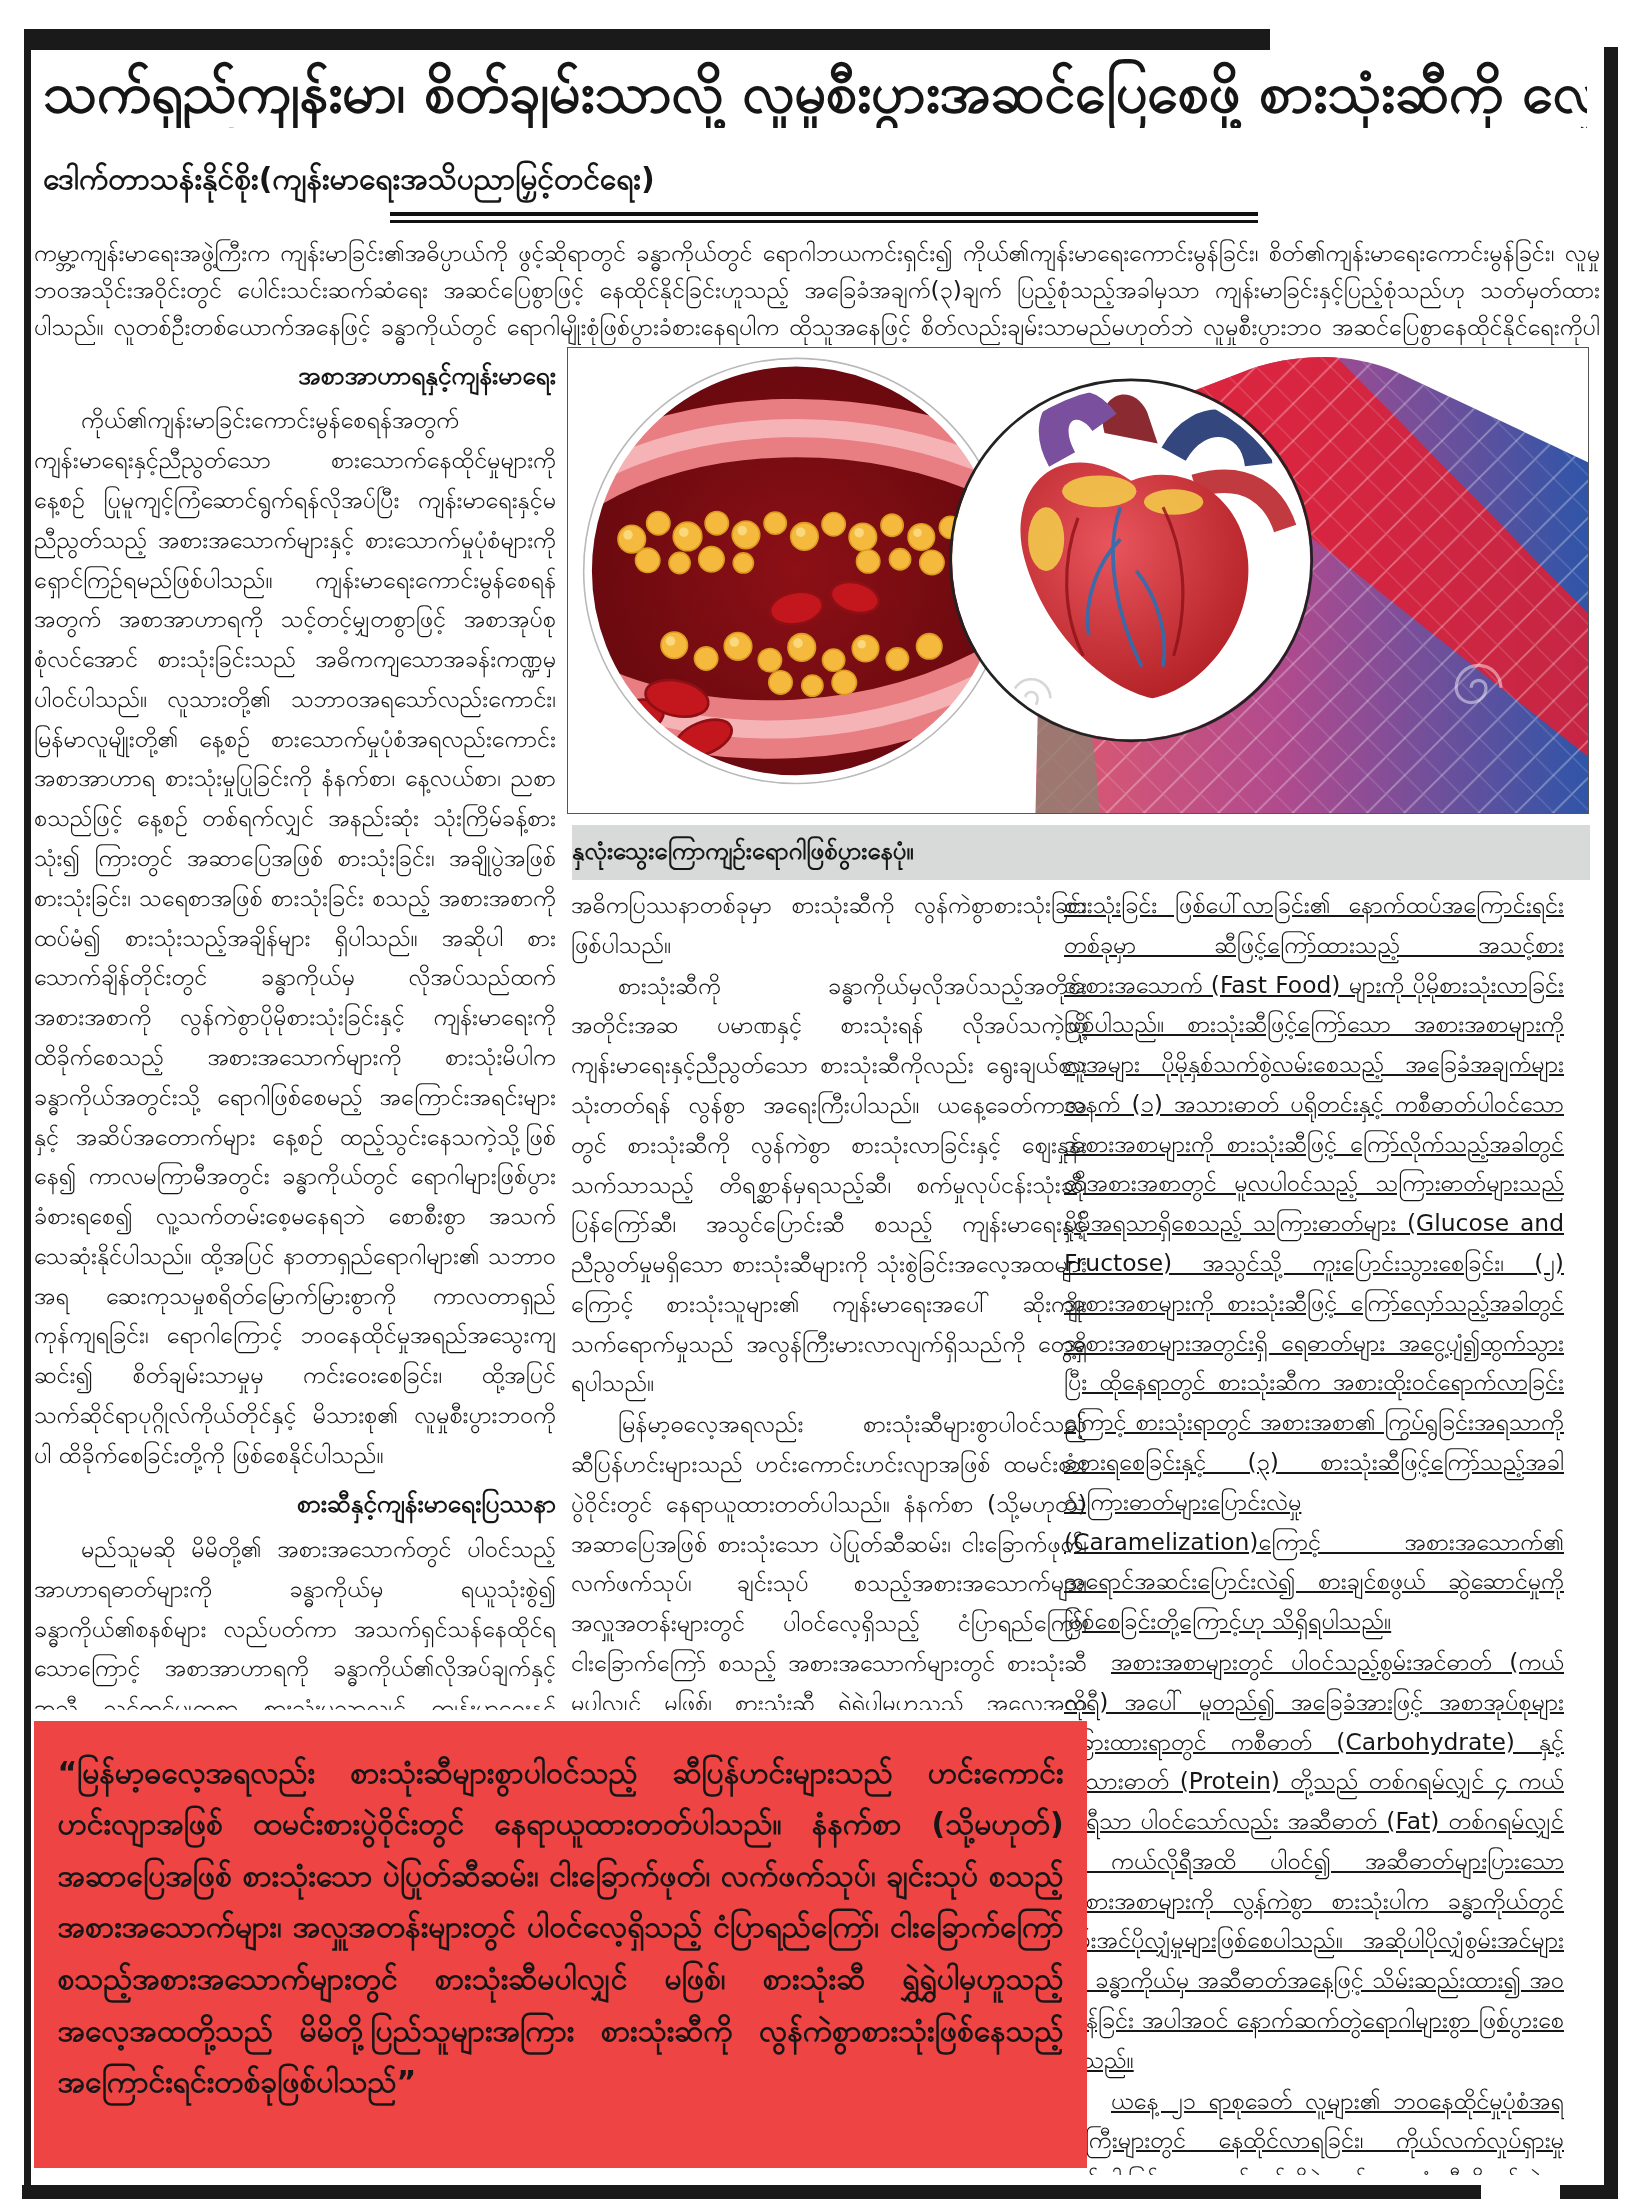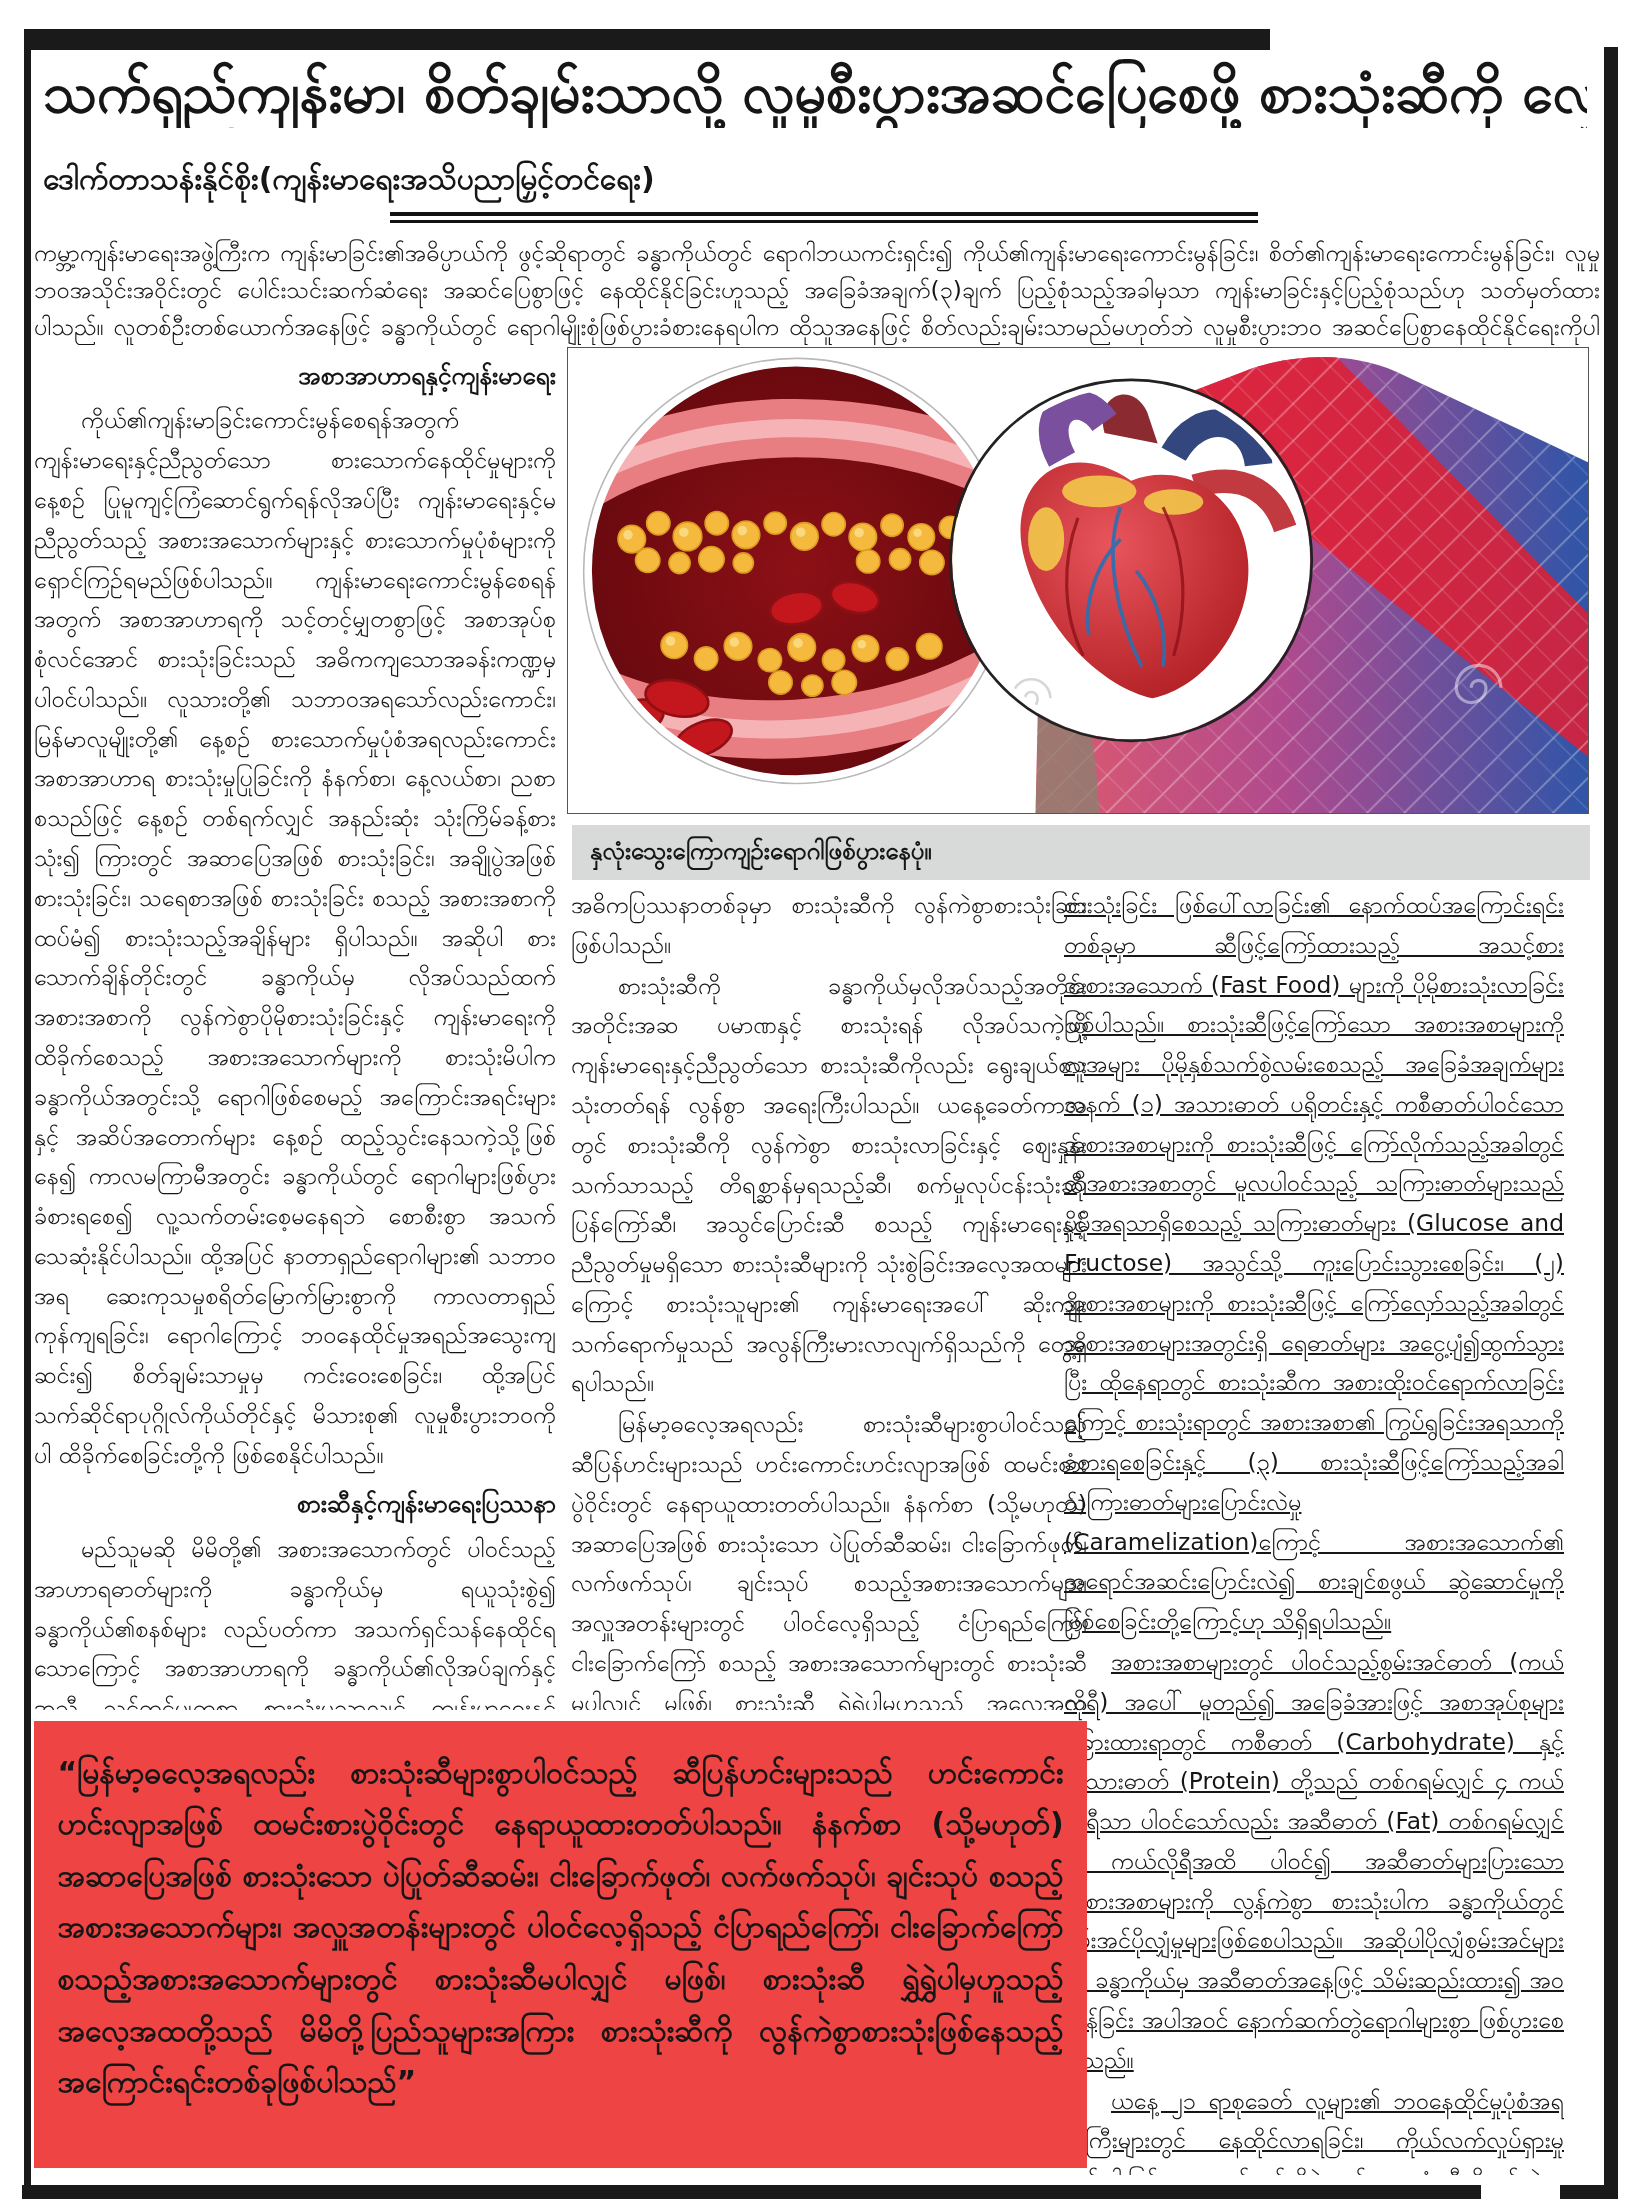--- a/index.html
+++ b/index.html
@@ -28,21 +28,21 @@
   .col h3{margin:7.5px 0 5.3px 0;font-size:24.5px;text-align:right;font-weight:bold;}
 
   .col1{left:34px;top:347px;width:522px;height:1363px;}
   .col2{left:571px;top:886px;width:516px;height:824px;}
   .col3{left:1064px;top:886px;width:500px;height:1289px;text-decoration:underline;}
 
   .figure{left:567px;top:347px;width:1022px;height:467px;background:#ffffff;
           border:1.1px solid #555;box-sizing:border-box;}
   .figure svg{width:100%;height:100%;display:block;}
   .caption{left:572px;top:825px;width:1018px;height:55px;background:#d8d9d9;
-           display:flex;align-items:center;padding-left:18px;box-sizing:border-box;
+           display:flex;align-items:center;box-sizing:border-box;
            font-size:24px;font-weight:bold;}
 
   .quote{left:34px;top:1721px;width:1053px;height:447px;background:#ef4444;
          box-sizing:border-box;padding:25.6px 23.4px 16px 23.4px;font-size:30px;font-weight:bold;
          line-height:1.72;text-align:justify;overflow:hidden;}
 </style>
 </head>
 <body>
 
 <div class="abs frame-top"></div>

